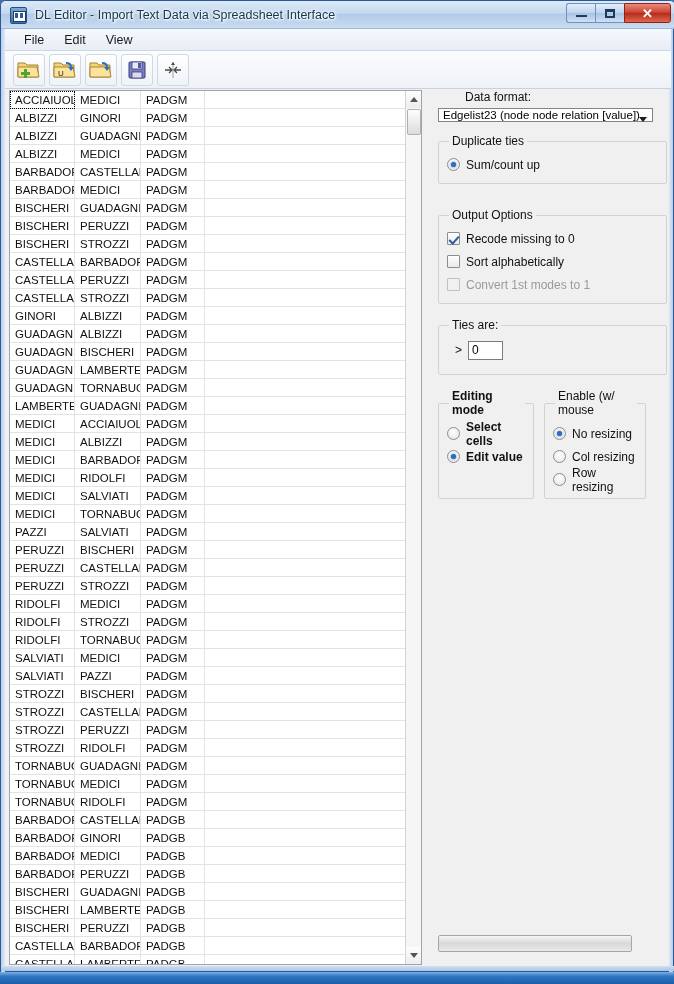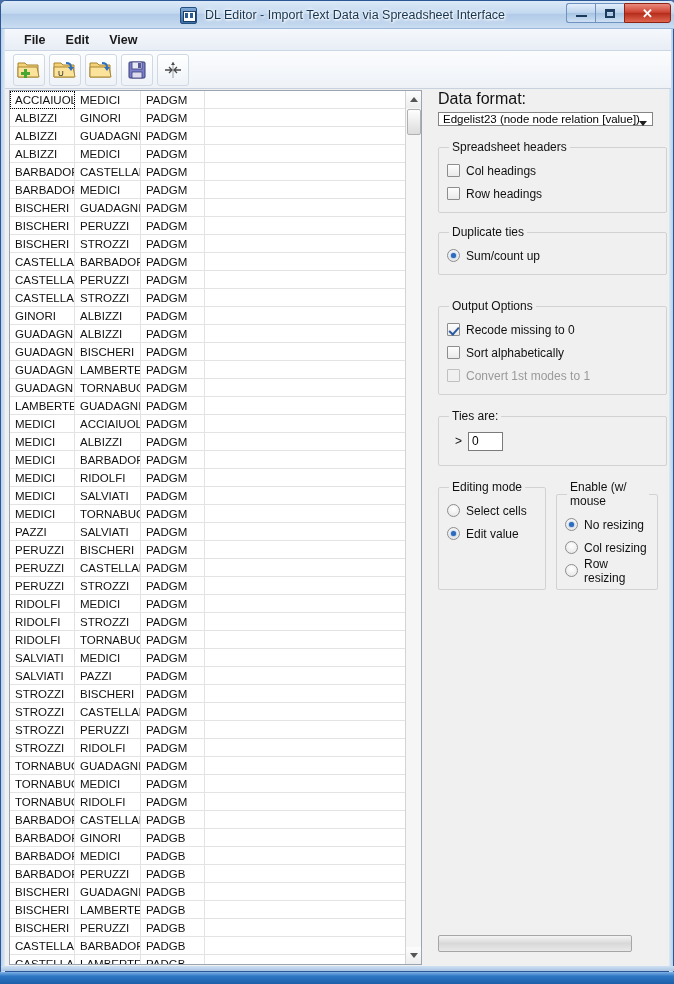--- a/index.html
+++ b/index.html
@@ -35,21 +35,21 @@
   .frame-side-l { left:0; }
   .frame-side-r { right:0; background: linear-gradient(90deg,#dce9f7,#b8cfe8); }
   .frame-bottom {
     position:absolute; left:0; bottom:0; width:674px; height:5px;
     background: linear-gradient(180deg,#cfe0f2,#a9c4e2);
   }
 
   
   #titlebar {
     position:absolute; left:0; top:0; width:674px; height:28px;
-    display:flex; align-items:center;justify-content:center;
+    display:flex; align-items:center;
   }
   #title-icon {
     width:17px; height:17px; margin-left:9px; margin-right:8px;
     background: linear-gradient(180deg,#7fa8d6,#3b6da8);
     border:1px solid #24507f; border-radius:2px;
     position:relative; flex:none;
   }
   #title-icon::before {
     content:""; position:absolute; left:2px; top:3px; width:11px; height:9px;
     background:#fff; border:1px solid #1c3f66;
@@ -84,21 +84,21 @@
   .glyph-max { display:block; width:10px; height:9px; border:2px solid #1b3a5c; border-top-width:3px;}
 
   
   #menubar {
     position:absolute; left:4px; top:28px; width:666px; height:22px;
     background: linear-gradient(180deg,#f5f8fc,#e8eef6);
     border-bottom:1px solid #cdd7e3;
     display:flex; align-items:center; padding-left:10px;
   }
   .menu-item {
-    font-size:12.5px; color:#1a1a1a; padding:6px 9px; margin-right:2px;font-weight:bold;
+    font-size:12.5px; color:#1a1a1a; padding:6px 9px; margin-right:2px;
   }
 
   
   #toolbar {
     position:absolute; left:4px; top:50px; width:666px; height:38px;
     background: linear-gradient(180deg,#fbfcfe,#eef2f7);
     border-bottom:1px solid #c8d2de;
     display:flex; align-items:center; padding-left:8px; gap:4px;
   }
   .tbtn {
@@ -157,21 +157,21 @@
     background: linear-gradient(180deg,#fefefe,#dcdcdc);
     border:1px solid #b0b0b0; border-radius:2px;
   }
   .tri-up { width:0;height:0;border-left:4px solid transparent;border-right:4px solid transparent;border-bottom:5px solid #555; }
   .tri-dn { width:0;height:0;border-left:4px solid transparent;border-right:4px solid transparent;border-top:5px solid #555; }
 
   
   #panel {
     position:absolute; left:437px; top:89px; width:229px; height:875px;
   }
-  .lbl { font-size:16px; color:#111; }
+  .lbl { font-size:12px; color:#111;margin-left:27px; }
   #dataformat-label { margin-bottom:4px; display:block; }
   #dataformat-combo {
     width:215px; height:14px;
     border:1px solid #848484; background:#fff;
     display:flex; align-items:center;
     font-size:11.5px; color:#000;
     position:relative;
     padding-left:4px;
   }
   #dataformat-combo .arrow {
@@ -625,31 +625,20 @@
 
     <span id="dataformat-label" class="lbl">Data format:</span>
 
     <div id="dataformat-combo">
       <span>Edgelist23 (node node relation [value])</span>
       <span class="arrow">
         <span class="cb-tri"></span>
       </span>
     </div>
 
-    <fieldset class="grp" style="margin-top:14px;">
-      <legend>Spreadsheet headers</legend>
-      <div class="optrow">
-        <span class="chk"></span>
-        <span class="optlabel">Col headings</span>
-      </div>
-      <div class="optrow">
-        <span class="chk"></span>
-        <span class="optlabel">Row headings</span>
-      </div>
-    </fieldset>
 
     <fieldset class="grp" style="margin-top:12px;">
       <legend>Duplicate ties</legend>
       <div class="optrow">
         <span class="rad checked"></span>
         <span class="optlabel">Sum/count up</span>
       </div>
     </fieldset>
 
     <fieldset class="grp" style="margin-top:24px;">
@@ -670,21 +659,21 @@
 
     <fieldset class="grp" style="margin-top:14px;padding-bottom:12px;">
       <legend>Ties are:</legend>
       <div class="optrow" style="height:24px;">
         <span id="ties-gt">&gt;</span>
         <span id="ties-input">0</span>
       </div>
     </fieldset>
 
     <div style="display:flex; gap:10px; margin-top:14px;">
-      <fieldset class="grp" style="width:108px;">
+      <fieldset class="grp" style="width:96px;font-weight:bold;">
         <legend>Editing mode</legend>
         <div class="optrow">
           <span class="rad"></span>
           <span class="optlabel">Select cells</span>
         </div>
         <div class="optrow">
           <span class="rad checked"></span>
           <span class="optlabel">Edit value</span>
         </div>
       </fieldset>

